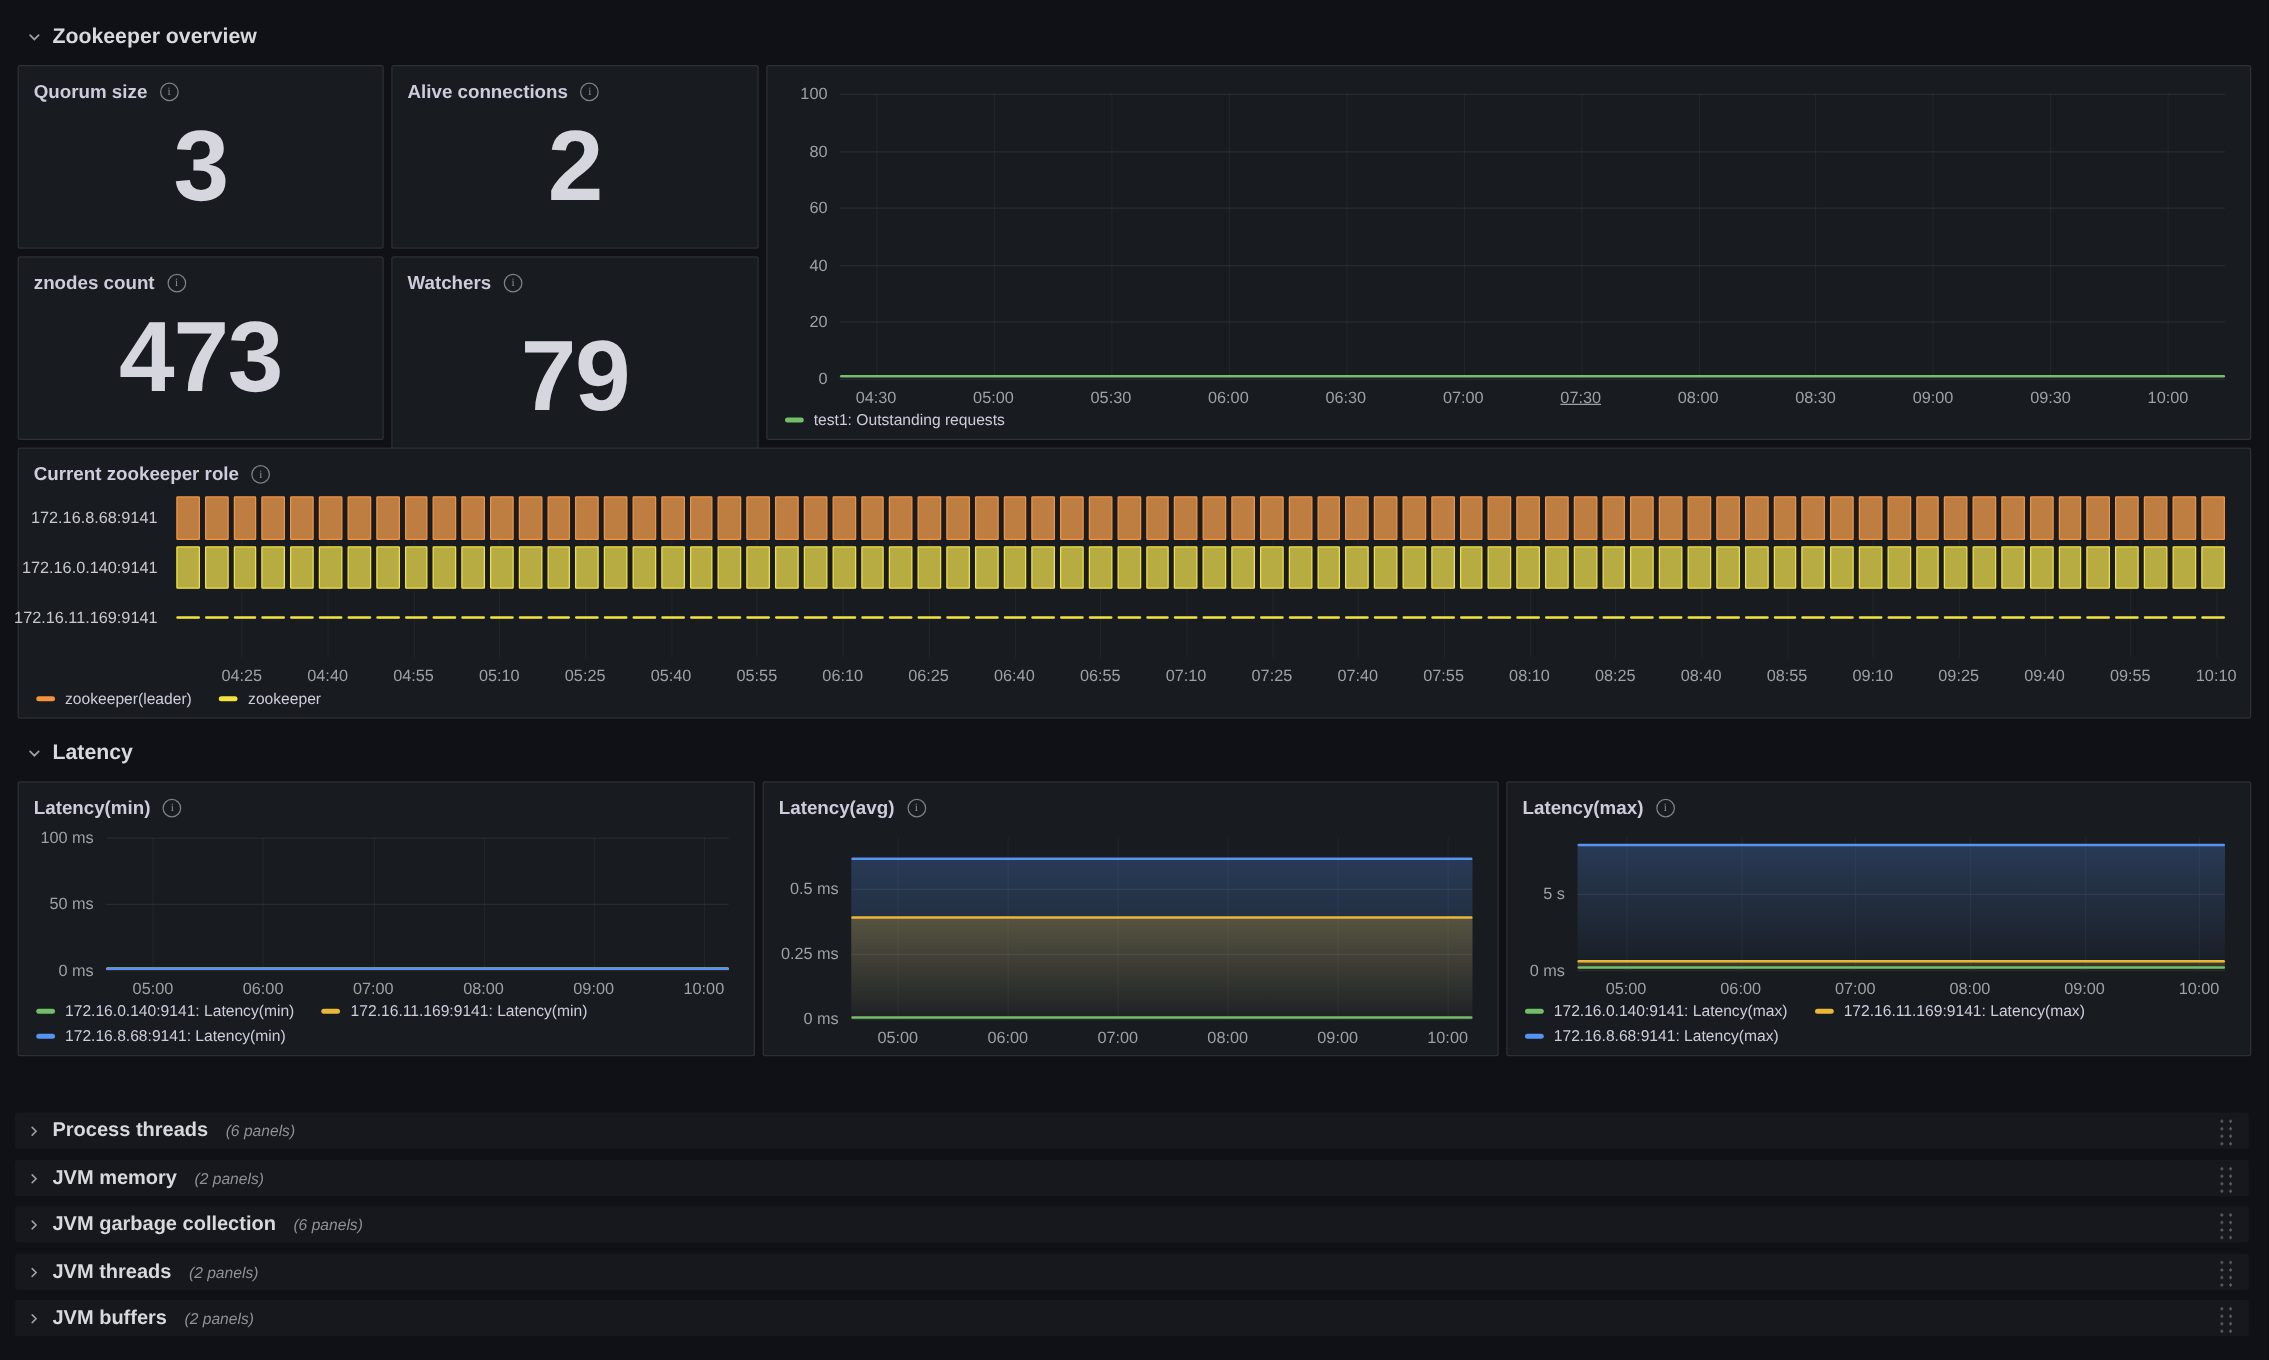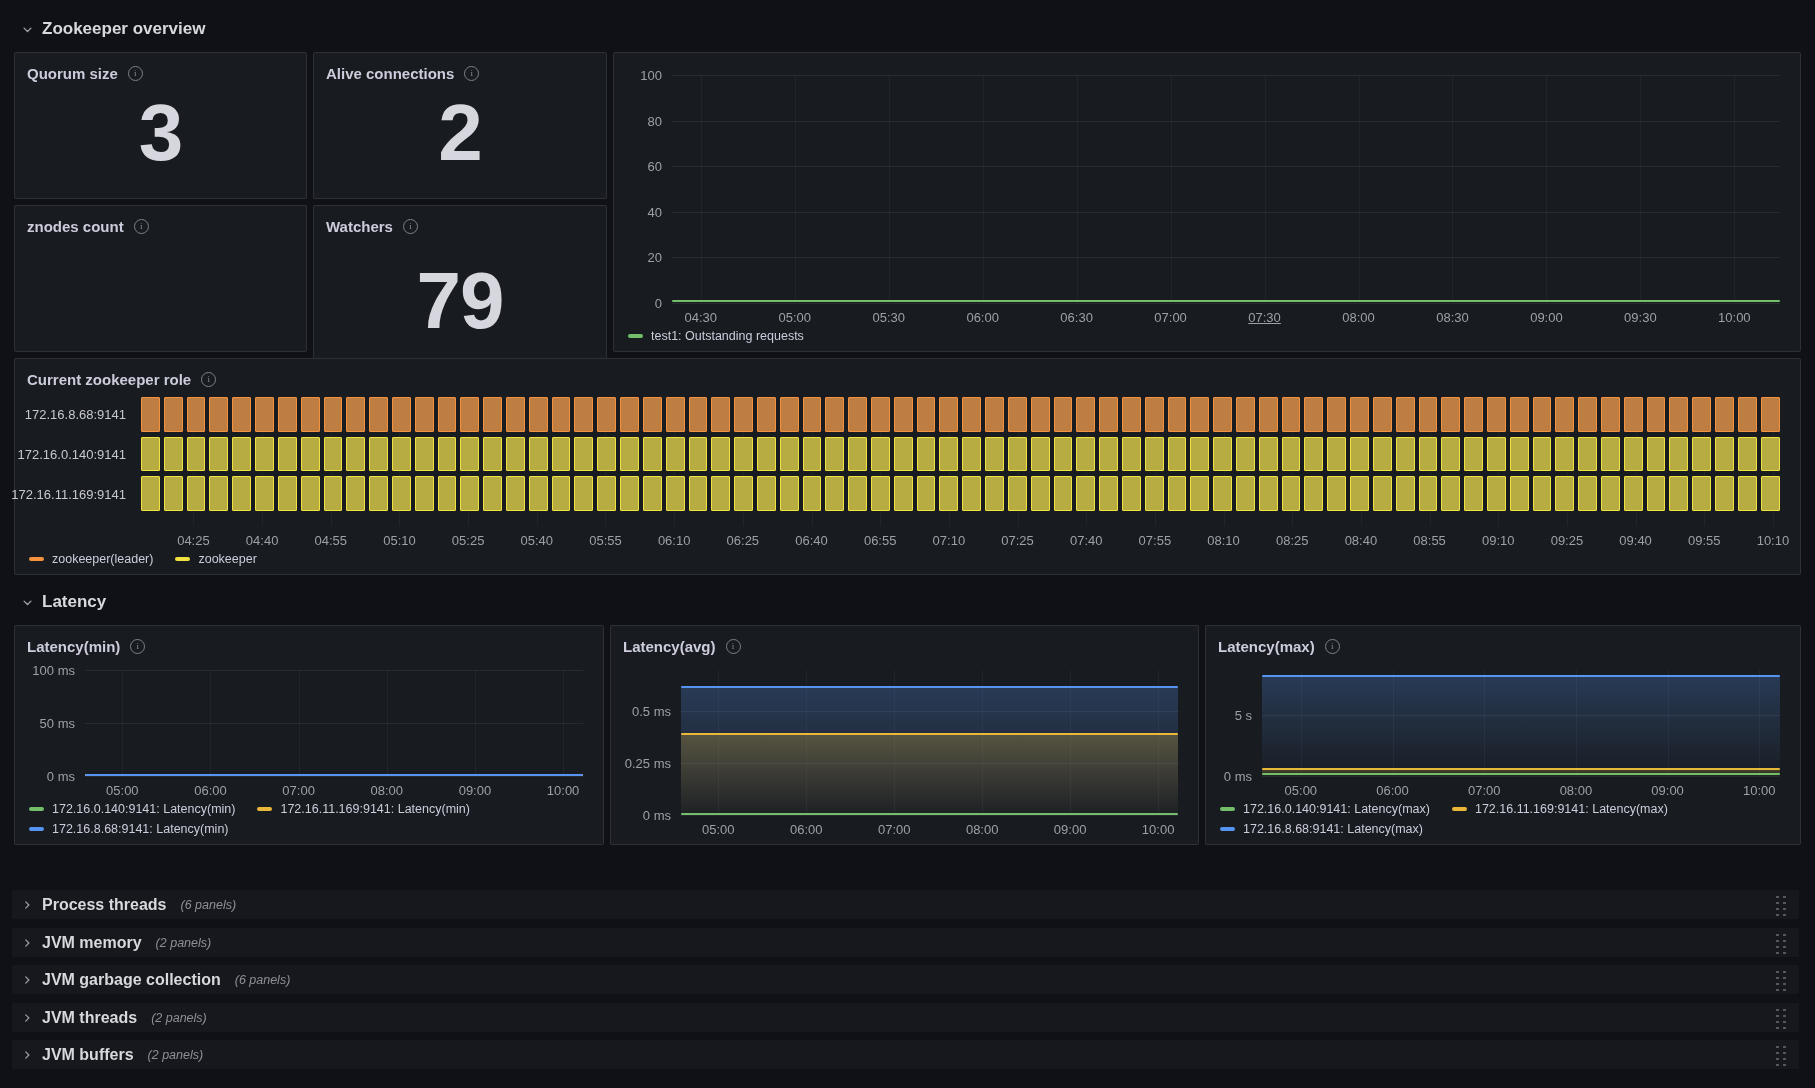--- a/index.html
+++ b/index.html
@@ -41,21 +41,21 @@
   .legend{display:flex;flex-wrap:wrap;column-gap:22px;row-gap:6px;
     padding:3px 2px 2px;overflow:hidden;flex:none;}
   .litem{display:flex;align-items:center;gap:8px;cursor:pointer;}
   .ldash{width:15px;height:4px;border-radius:2px;flex:none;}
   .ltext{font-size:12.5px;color:#ccccdc;white-space:nowrap;}
 
   
   .ts-role{margin-top:7px;}
   .lanes{flex:1;display:flex;flex-direction:column;position:relative;min-height:0;}
   .lane{position:relative;flex:1;display:flex;margin-bottom:5px;}
-  .lane:last-child{margin-bottom:15px;}
+  .lane:last-child{margin-bottom:15px;align-items:center;}
   .lanelab{position:absolute;right:calc(100% + 15px);top:50%;transform:translateY(-50%);
     font-size:13px;color:#c7c9cf;white-space:nowrap;}
   .lanebars{flex:1;display:flex;gap:4px;}
   .seg{flex:1;border:1.5px solid;border-radius:1px;min-width:0;box-sizing:border-box;}
 
   
   .rowstrip{position:absolute;left:12px;width:1787px;height:29px;background:#17181d;
     border-radius:2px;display:flex;align-items:center;padding:0 12px 0 10px;
     box-sizing:border-box;gap:10px;cursor:pointer;}
   .rtitle{font-size:16px;font-weight:700;color:#d8d9dd;white-space:nowrap;}
@@ -92,20 +92,21 @@
       <span class="info"></span>
     </div>
     <div class="statval">2</div>
   </div>
 
   <div class="panel" style="left:14px;top:205px;width:293px;height:147px;">
     <div class="ptitle">
       <span class="ptxt">znodes count</span>
       <span class="info"></span>
     </div>
+    <div class="statval">473</div>
   </div>
 
   <div class="panel" style="left:313px;top:205px;width:294px;height:176px;">
     <div class="ptitle">
       <span class="ptxt">Watchers</span>
       <span class="info"></span>
     </div>
     <div class="statval">79</div>
   </div>
 

